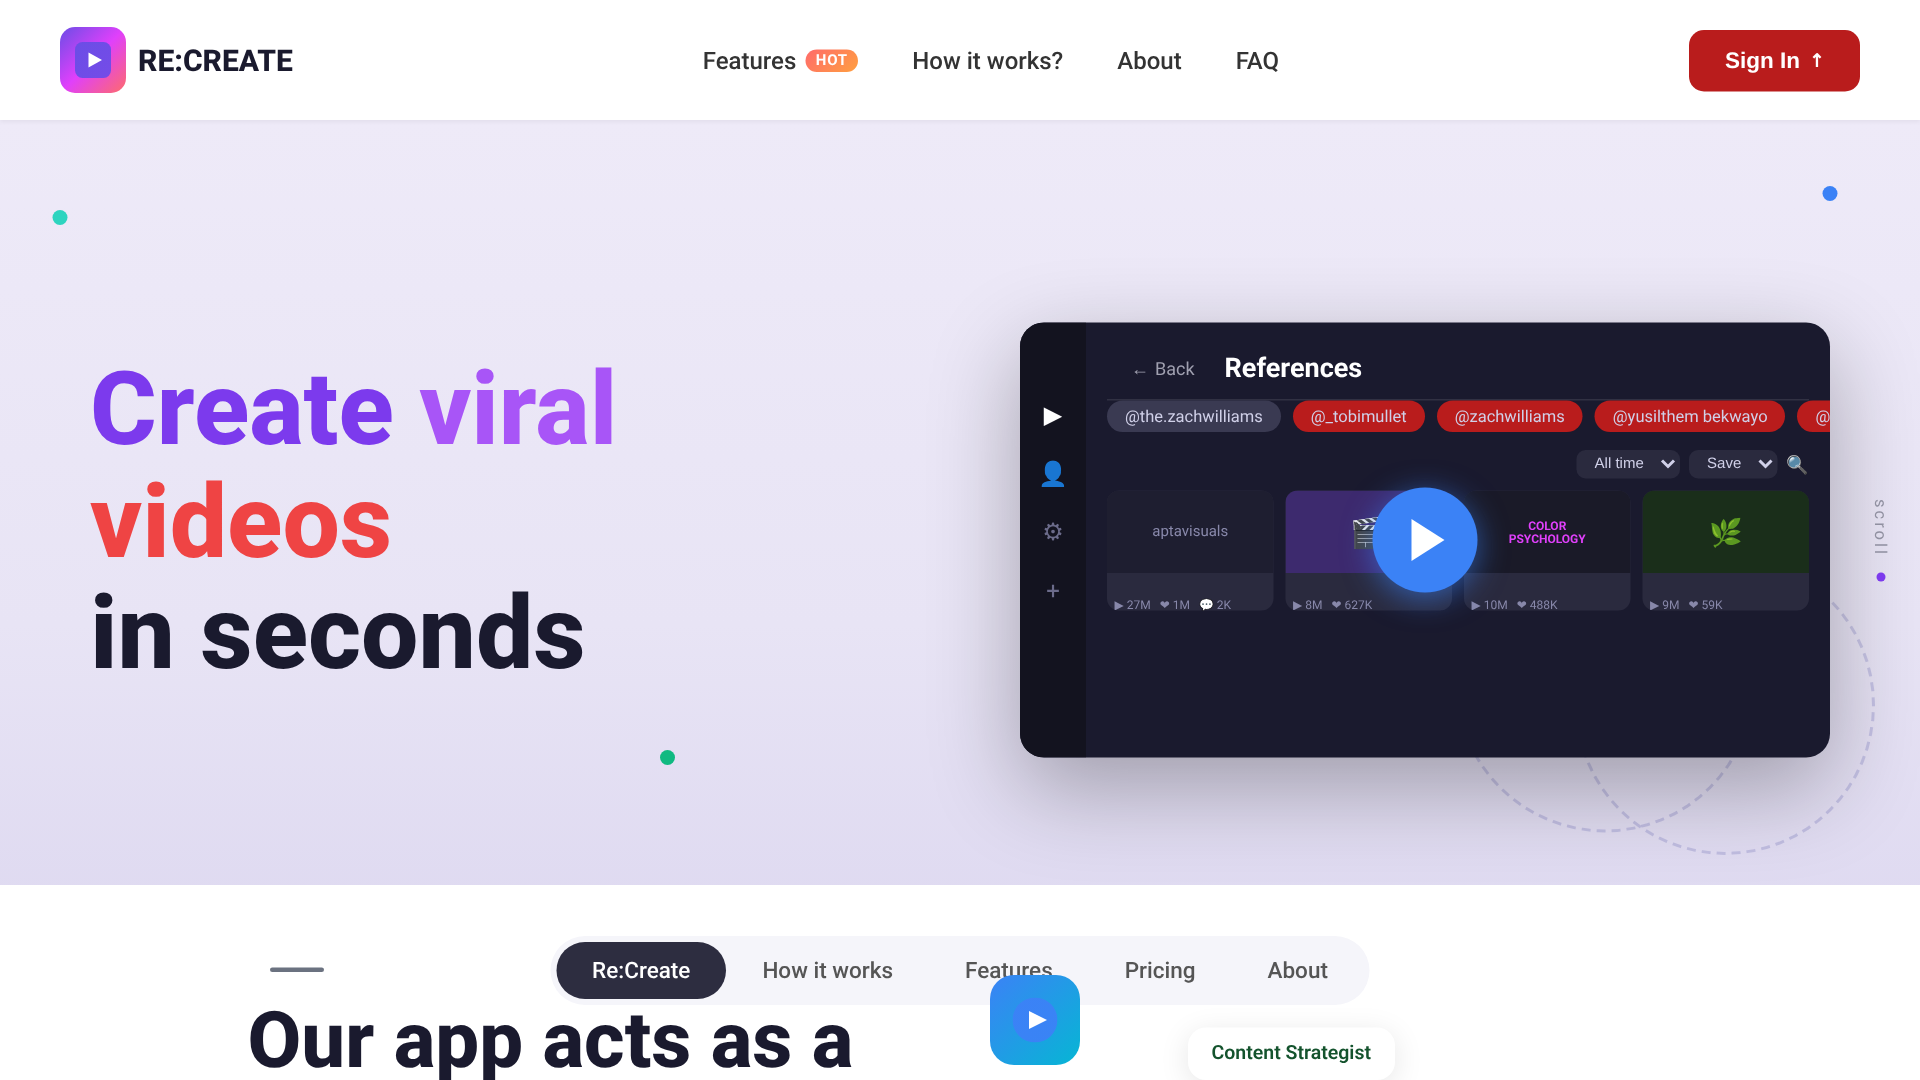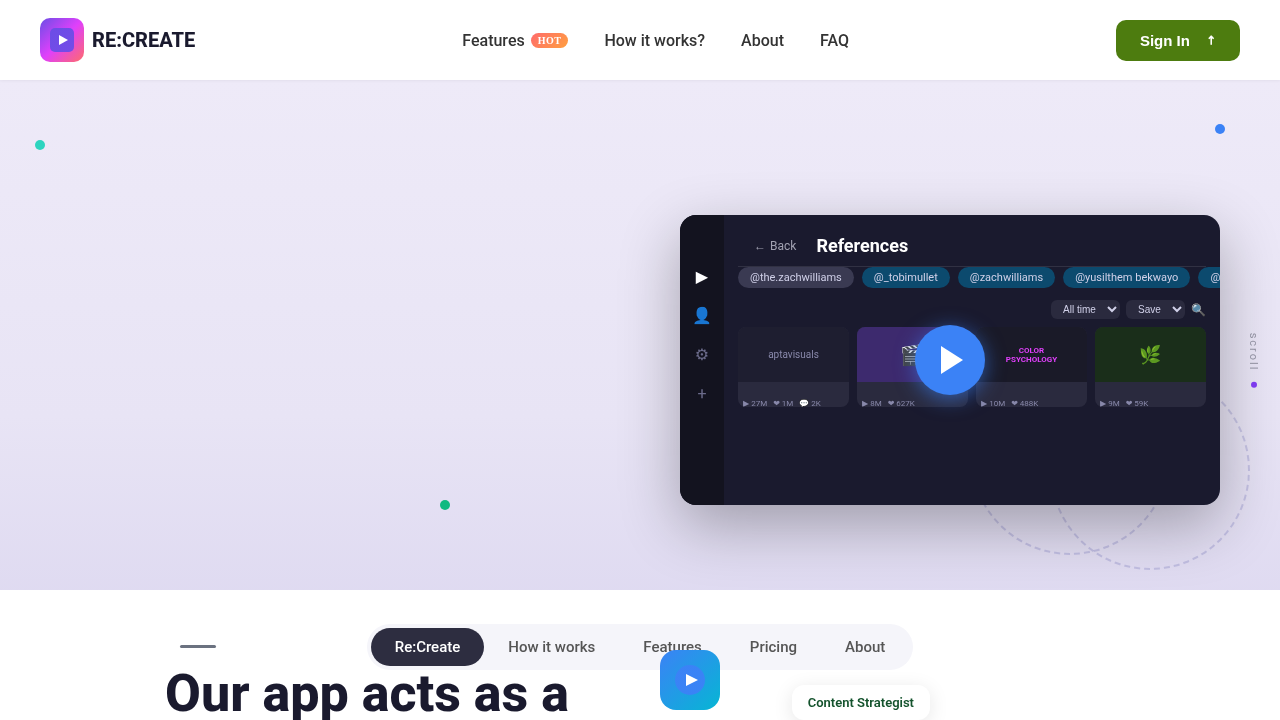--- a/index.html
+++ b/index.html
@@ -29,27 +29,27 @@
     .nav-links { display: flex; align-items: center; gap: 36px; }
     .nav-link {
       font-size: 16px; font-weight: 500; color: #333;
       text-decoration: none; cursor: pointer;
       display: flex; align-items: center; gap: 6px;
     }
     .hot-badge {
       background: linear-gradient(135deg, #ff6b6b, #ff9f40);
       color: white; font-size: 10px; font-weight: 700;
       padding: 2px 7px; border-radius: 10px;
-      text-transform: uppercase; letter-spacing: 0.5px; font-family: Liberation Serif, serif;
+      text-transform: uppercase; letter-spacing: 0.5px;
     }
     .signin-btn {
-      background: #4d7c0f; color: white;
+      background: #b91c1c; color: white;
       border: none; border-radius: 10px;
       padding: 12px 24px; font-size: 15px; font-weight: 600;
-      cursor: pointer; display: flex; align-items: center; gap: 16px; text-align: right;
+      cursor: pointer; display: flex; align-items: center; gap: 6px; text-align: right;
     }
     .signin-btn .arrow { font-size: 12px; transform: rotate(-45deg); display: inline-block; }
 
     
     .hero {
       position: absolute; top: 80px; left: 0; right: 0; height: 560px;
       background: linear-gradient(180deg, #eeeaf8 0%, #e8e4f5 60%, #ddd8f0 100%);
       display: flex; align-items: center;
       padding: 0 60px;
       overflow: hidden;
@@ -121,21 +121,21 @@
       display: flex; flex-direction: column; align-items: center;
       padding-top: 52px; gap: 20px;
     }
     .sidebar-icon { color: #6b6b8a; font-size: 16px; cursor: pointer; }
     .sidebar-icon.active { color: white; }
     .mockup-content { margin-left: 44px; padding: 10px 14px; }
     .creator-tags {
       display: flex; gap: 8px; margin-bottom: 12px; align-items: center;
     }
     .creator-tag {
-      background: #0c4a6e; color: #d0d0e8; border-radius: 20px;
+      background: #b91c1c; color: #d0d0e8; border-radius: 20px;
       padding: 4px 12px; font-size: 11px; cursor: pointer;
       white-space: nowrap;
     }
     .creator-tag:first-child { background: #3a3a52; }
     .filter-row { display: flex; align-items: center; justify-content: flex-end; gap: 6px; margin-bottom: 8px; }
     .filter-select {
       background: #2a2a3e; color: #d0d0e8; border: none;
       border-radius: 6px; padding: 3px 8px; font-size: 10px;
     }
     .search-btn { color: #6b6b8a; font-size: 12px; cursor: pointer; }
@@ -291,20 +291,31 @@
   </button>
 </nav>
 
 <section class="hero">
 
   <div class="dot-teal dot-hero-tl"></div>
   <div class="dot-blue dot-hero-tr"></div>
   <div class="dot-green dot-hero-mid"></div>
 
   <div class="hero-left">
+    <h1 class="hero-title">
+      <span class="title-create">Create</span>
+      <span> </span>
+      <span class="title-viral">viral</span>
+      <span> </span>
+      <span class="title-videos">videos</span>
+      <br>
+      <span class="title-in">in</span>
+      <span> </span>
+      <span class="title-seconds">seconds</span>
+    </h1>
   </div>
 
   <div class="hero-right">
 
     <div class="dotted-circle dotted-circle-top"></div>
     <div class="dotted-circle dotted-circle-bottom"></div>
 
     <div class="video-mockup">
 
       <div class="mockup-sidebar">

